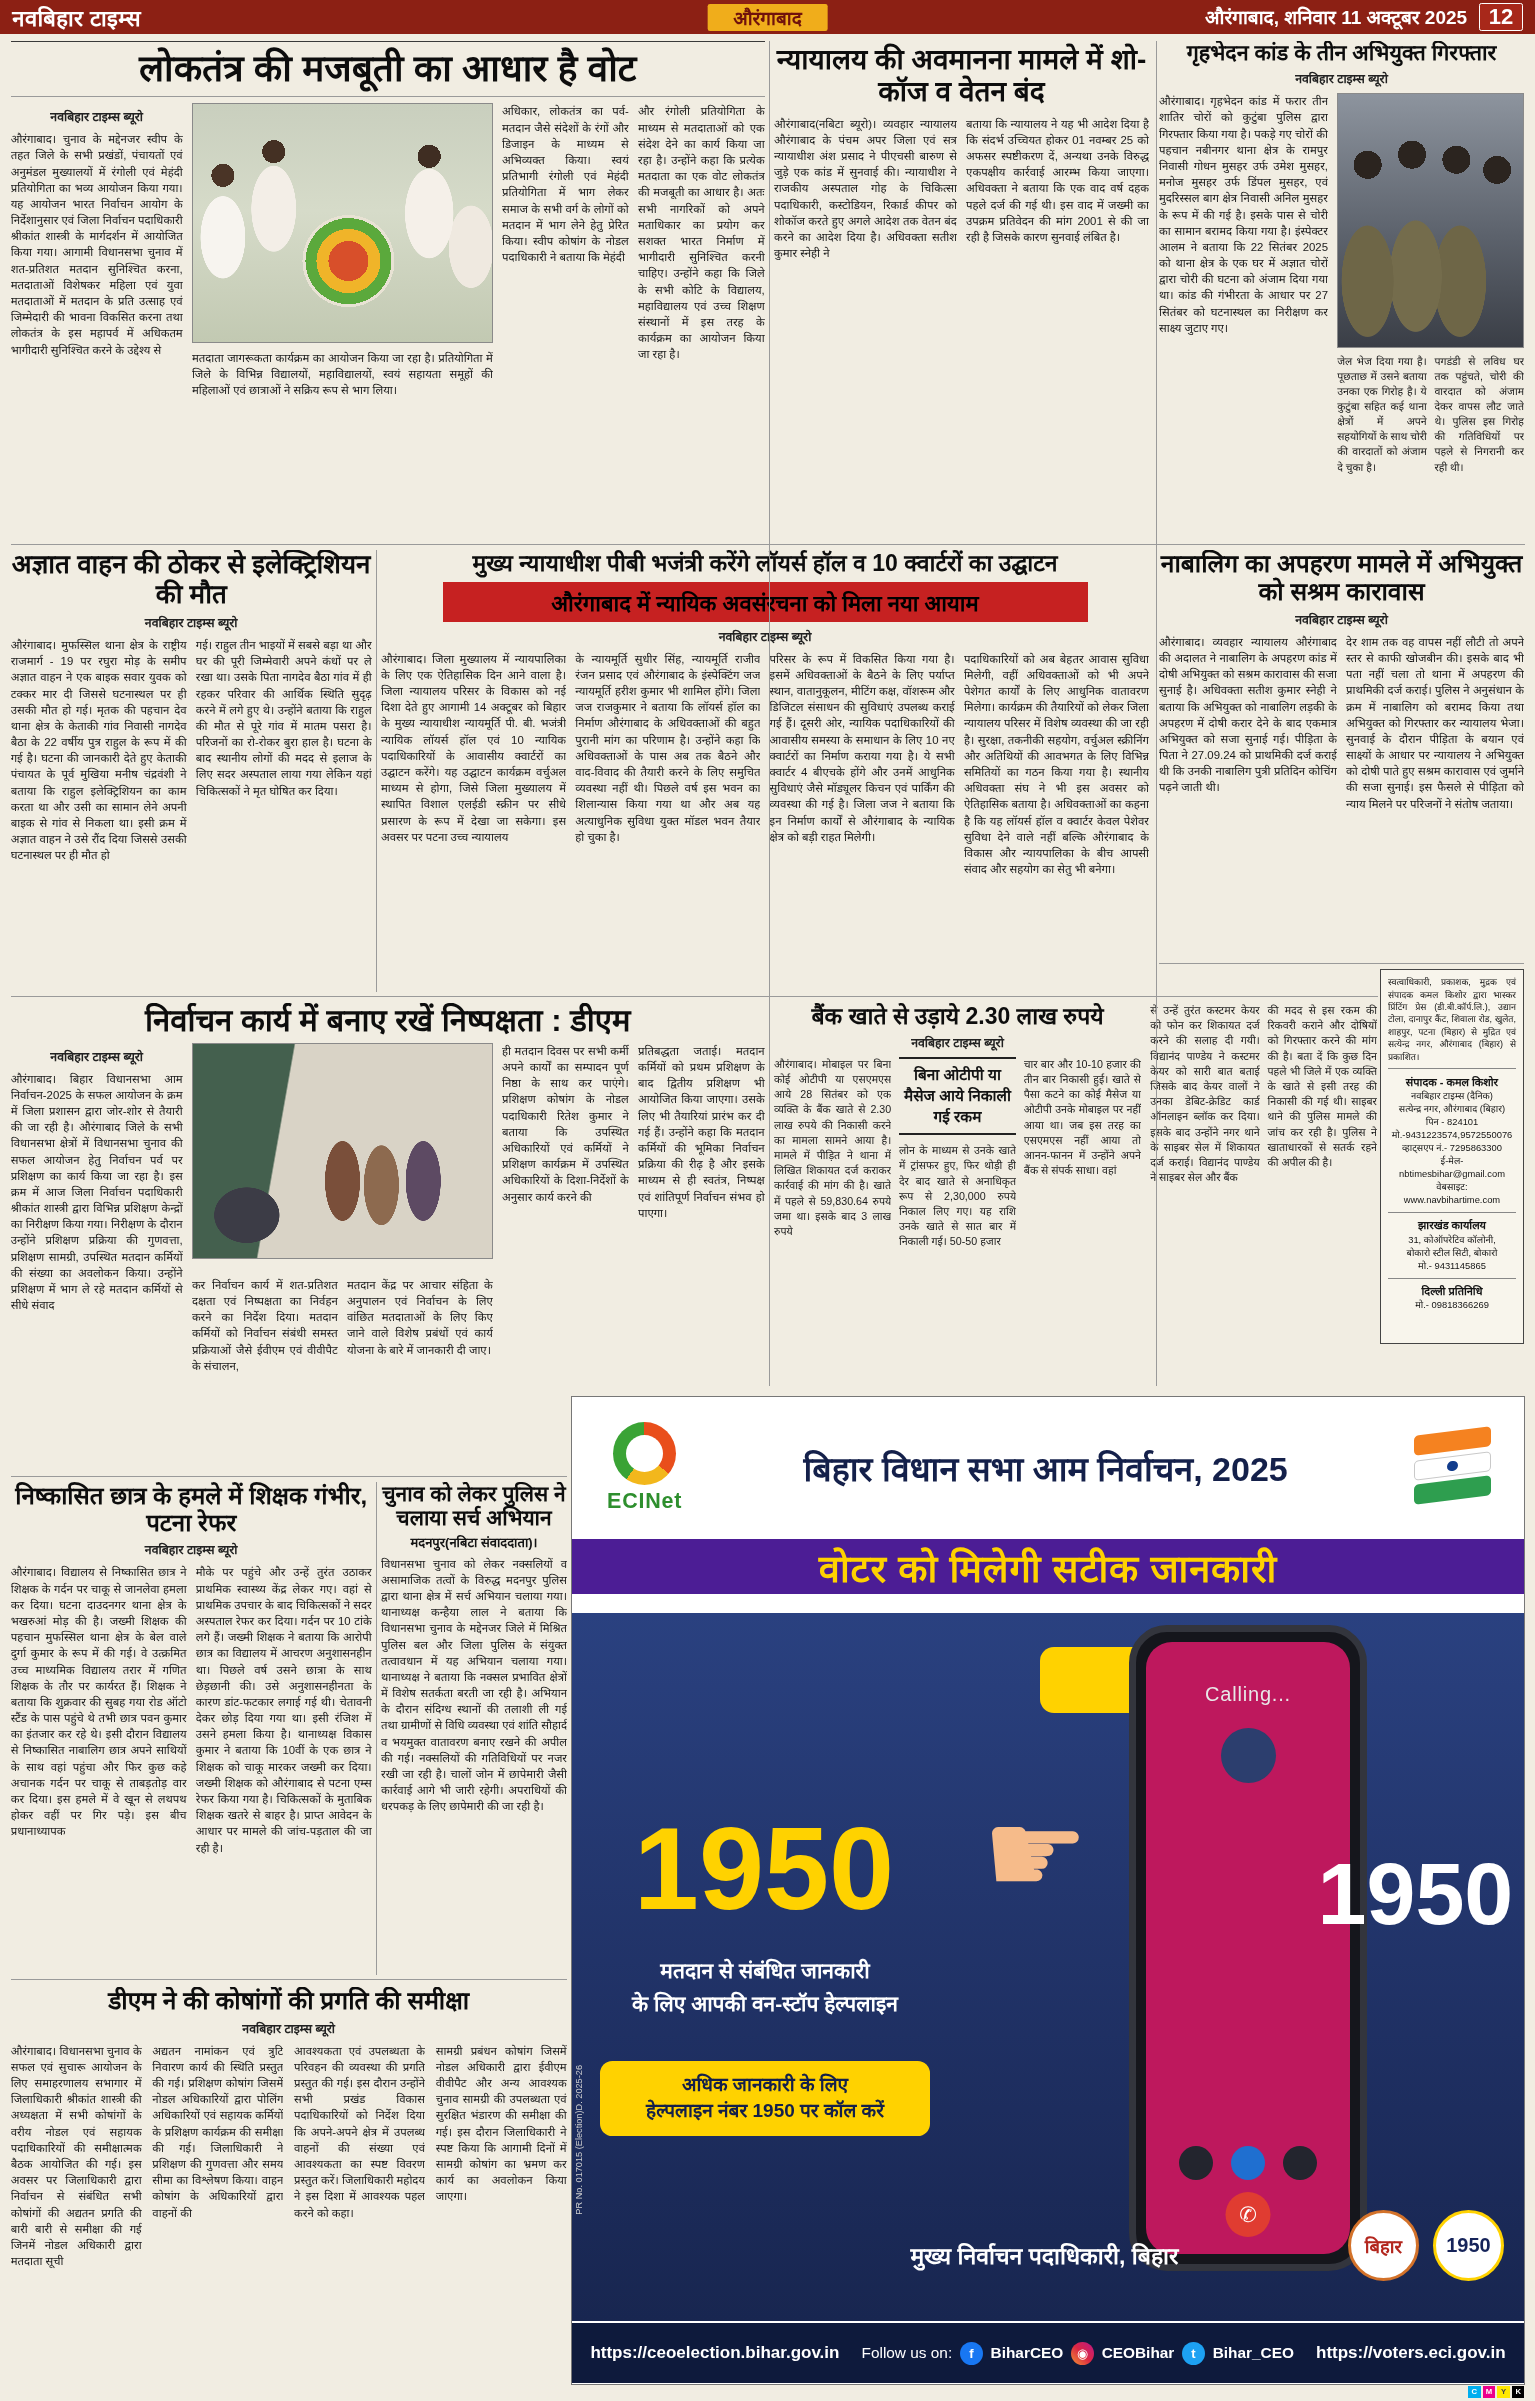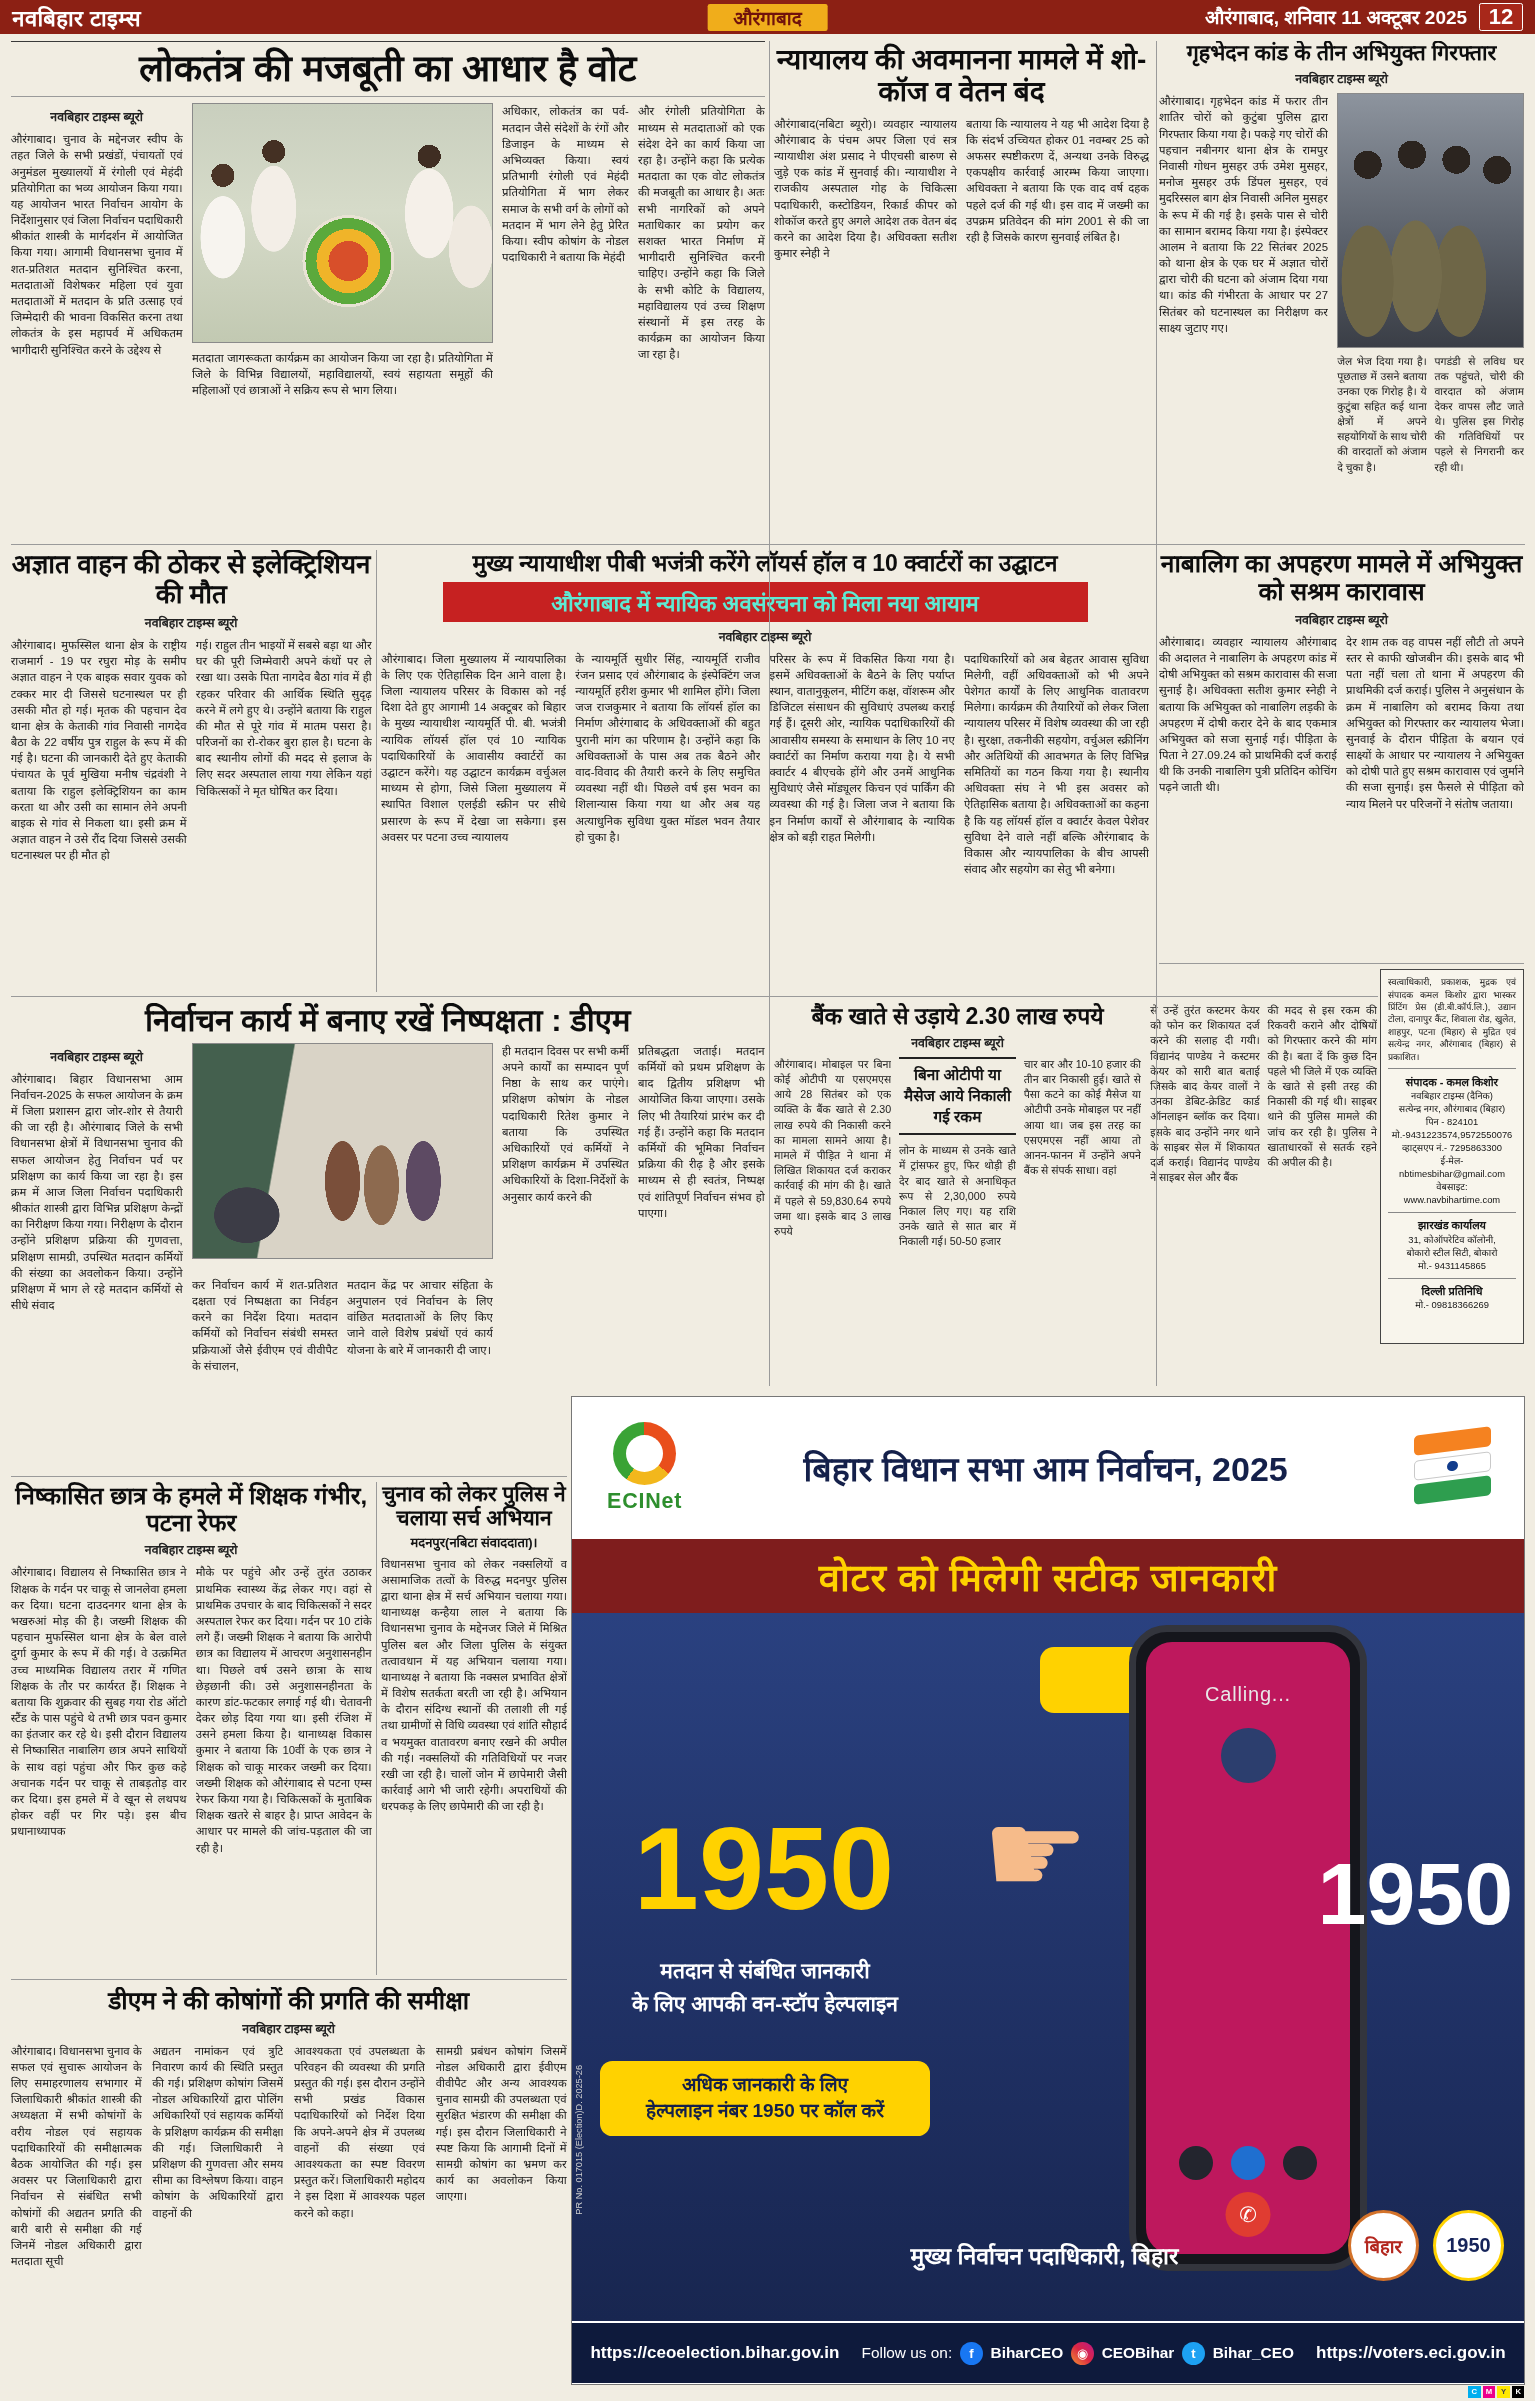--- a/index.html
+++ b/index.html
@@ -19,21 +19,21 @@
   .article{position:absolute;overflow:hidden;}
   .hl{font-weight:700;text-align:center;color:#0d0d0d;line-height:1.14;}
   .s48{font-size:37px;} .s40{font-size:31px;} .s36{font-size:28px;} .s34{font-size:26px;} .s32{font-size:24.6px;} .s31{font-size:24px;} .s30{font-size:23px;}
   .s28{font-size:21.5px;} .s27{font-size:21px;}
   .hl-rule{border-top:1.5px solid #3a3a3a;padding-top:6.1px;border-bottom:0.8px solid #9a9a9a;padding-bottom:6.1px;}
   .byline{font-weight:700;text-align:center;font-size:12.3px;padding:4.6px 0 6.1px;color:#222;}
   .dateline{font-weight:700;font-size:13px;padding:3.1px 0 4.6px;text-align:center;}
   .cols{display:flex;gap:9.2px;}
   .col{flex:1;min-width:0;overflow:hidden;}
   .bt{text-align:justify;font-size:11.4px;line-height:1.42;color:#1a1a1a;overflow:hidden;}
-  .banner5{background:#c62121;color:#5eead4;font-weight:700;font-size:22px;text-align:center;width:645px;margin:6.1px auto 1.5px;padding:4.6px 0;}
+  .banner5{background:#c62121;color:#000000;font-weight:700;font-size:22px;text-align:center;width:645px;margin:6.1px auto 1.5px;padding:4.6px 0;}
   .subhead{border-top:2.3px solid #222;border-bottom:2.3px solid #222;font-weight:700;text-align:center;font-size:15.4px;line-height:1.35;padding:6.1px 1.5px;margin-bottom:7.7px;}
 
   
   .vline{position:absolute;width:0.8px;background:#9a9a9a;}
   .hline{position:absolute;height:0.8px;background:#9a9a9a;}
 
   
   .photo{border:0.8px solid #8a8a8a;width:100%;}
   .photo-rangoli{background:
     radial-gradient(circle at 52% 66%, #d84f2a 0 20px, #f0b429 20px 32px, #5ba93c 32px 43px, #e8e2d4 43px 46px, transparent 46px),
@@ -90,21 +90,21 @@
   .ecinet-ic{width:63px;height:63px;border-radius:50%;background:conic-gradient(#e94e1b 0 130deg,#f2b71c 130deg 215deg,#3aa335 215deg 360deg);position:relative;}
   .ecinet-ic::after{content:"";position:absolute;inset:13px;background:#fff;border-radius:50%;}
   .ecinet-lbl{color:#2e8f2e;font-weight:700;font-size:21.5px;letter-spacing:0.8px;}
   .ad-title{flex:1;text-align:center;color:#14204a;font-weight:700;font-size:34px;}
   .eci-flag{position:relative;width:86px;height:86px;margin-right:29px;}
   .eci-flag i{position:absolute;left:4.6px;right:4.6px;height:20px;border-radius:4.6px;transform:skewY(-7deg);display:block;}
   .eci-flag .f1{top:6.1px;background:#f58220;}
   .eci-flag .f2{top:31px;background:#fff;border:0.8px solid #c9c9c9;}
   .eci-flag .f2 b{position:absolute;left:50%;top:50%;width:10.7px;height:10.7px;margin:-5.4px 0 0 -5.4px;background:#123c8c;border-radius:50%;}
   .eci-flag .f3{top:55px;background:#2e9e4f;}
-  .ad-banner{position:absolute;left:0;top:142px;width:100%;height:74px;background:#7f1d1d;display:flex;align-items:center;justify-content:center;}
+  .ad-banner{position:absolute;left:0;top:142px;width:100%;height:55px;background:#4c1d95;display:flex;align-items:center;justify-content:center;}
   .ad-banner span{color:#ffd200;font-weight:700;font-size:38px;letter-spacing:0.8px;}
   .ad-main{position:absolute;left:0;top:216px;width:100%;height:708px;background:linear-gradient(180deg,#2a4180 0%,#1d2d5e 70%,#182650 100%);}
   .hbox{position:absolute;left:40px;top:43px;width:306px;height:141px;background:#4f43c0;border:2.3px solid #8d84e8;border-radius:18.4px;display:flex;flex-direction:column;align-items:center;justify-content:center;color:#fff;font-weight:700;font-size:38px;line-height:1.25;}
   .hnum{position:absolute;left:31px;top:197px;width:322px;text-align:center;color:#ffd200;font-size:117px;font-weight:700;line-height:1;}
   .ad-tagline{position:absolute;left:14px;top:342px;width:358px;text-align:center;color:#fff;font-weight:700;font-size:21px;line-height:1.55;}
   .ad-cta{position:absolute;left:28px;top:448px;width:330px;background:#ffd200;border-radius:12.3px;padding:10.7px 6.1px;text-align:center;color:#14204a;font-weight:700;font-size:19px;line-height:1.4;}
   .hand{position:absolute;left:410px;top:181px;font-size:119px;color:#f6bb8a;z-index:3;line-height:1;}
   .bignum{position:absolute;right:10.7px;top:230px;color:#fff;font-weight:700;font-size:88px;z-index:4;}
   .bubble{position:absolute;left:468px;top:34px;width:115px;height:66px;background:#ffd200;border-radius:14px;z-index:1;}
   .bubble::after{content:"";position:absolute;right:-13px;top:24.6px;border:10.7px solid transparent;border-left-color:#ffd200;}

